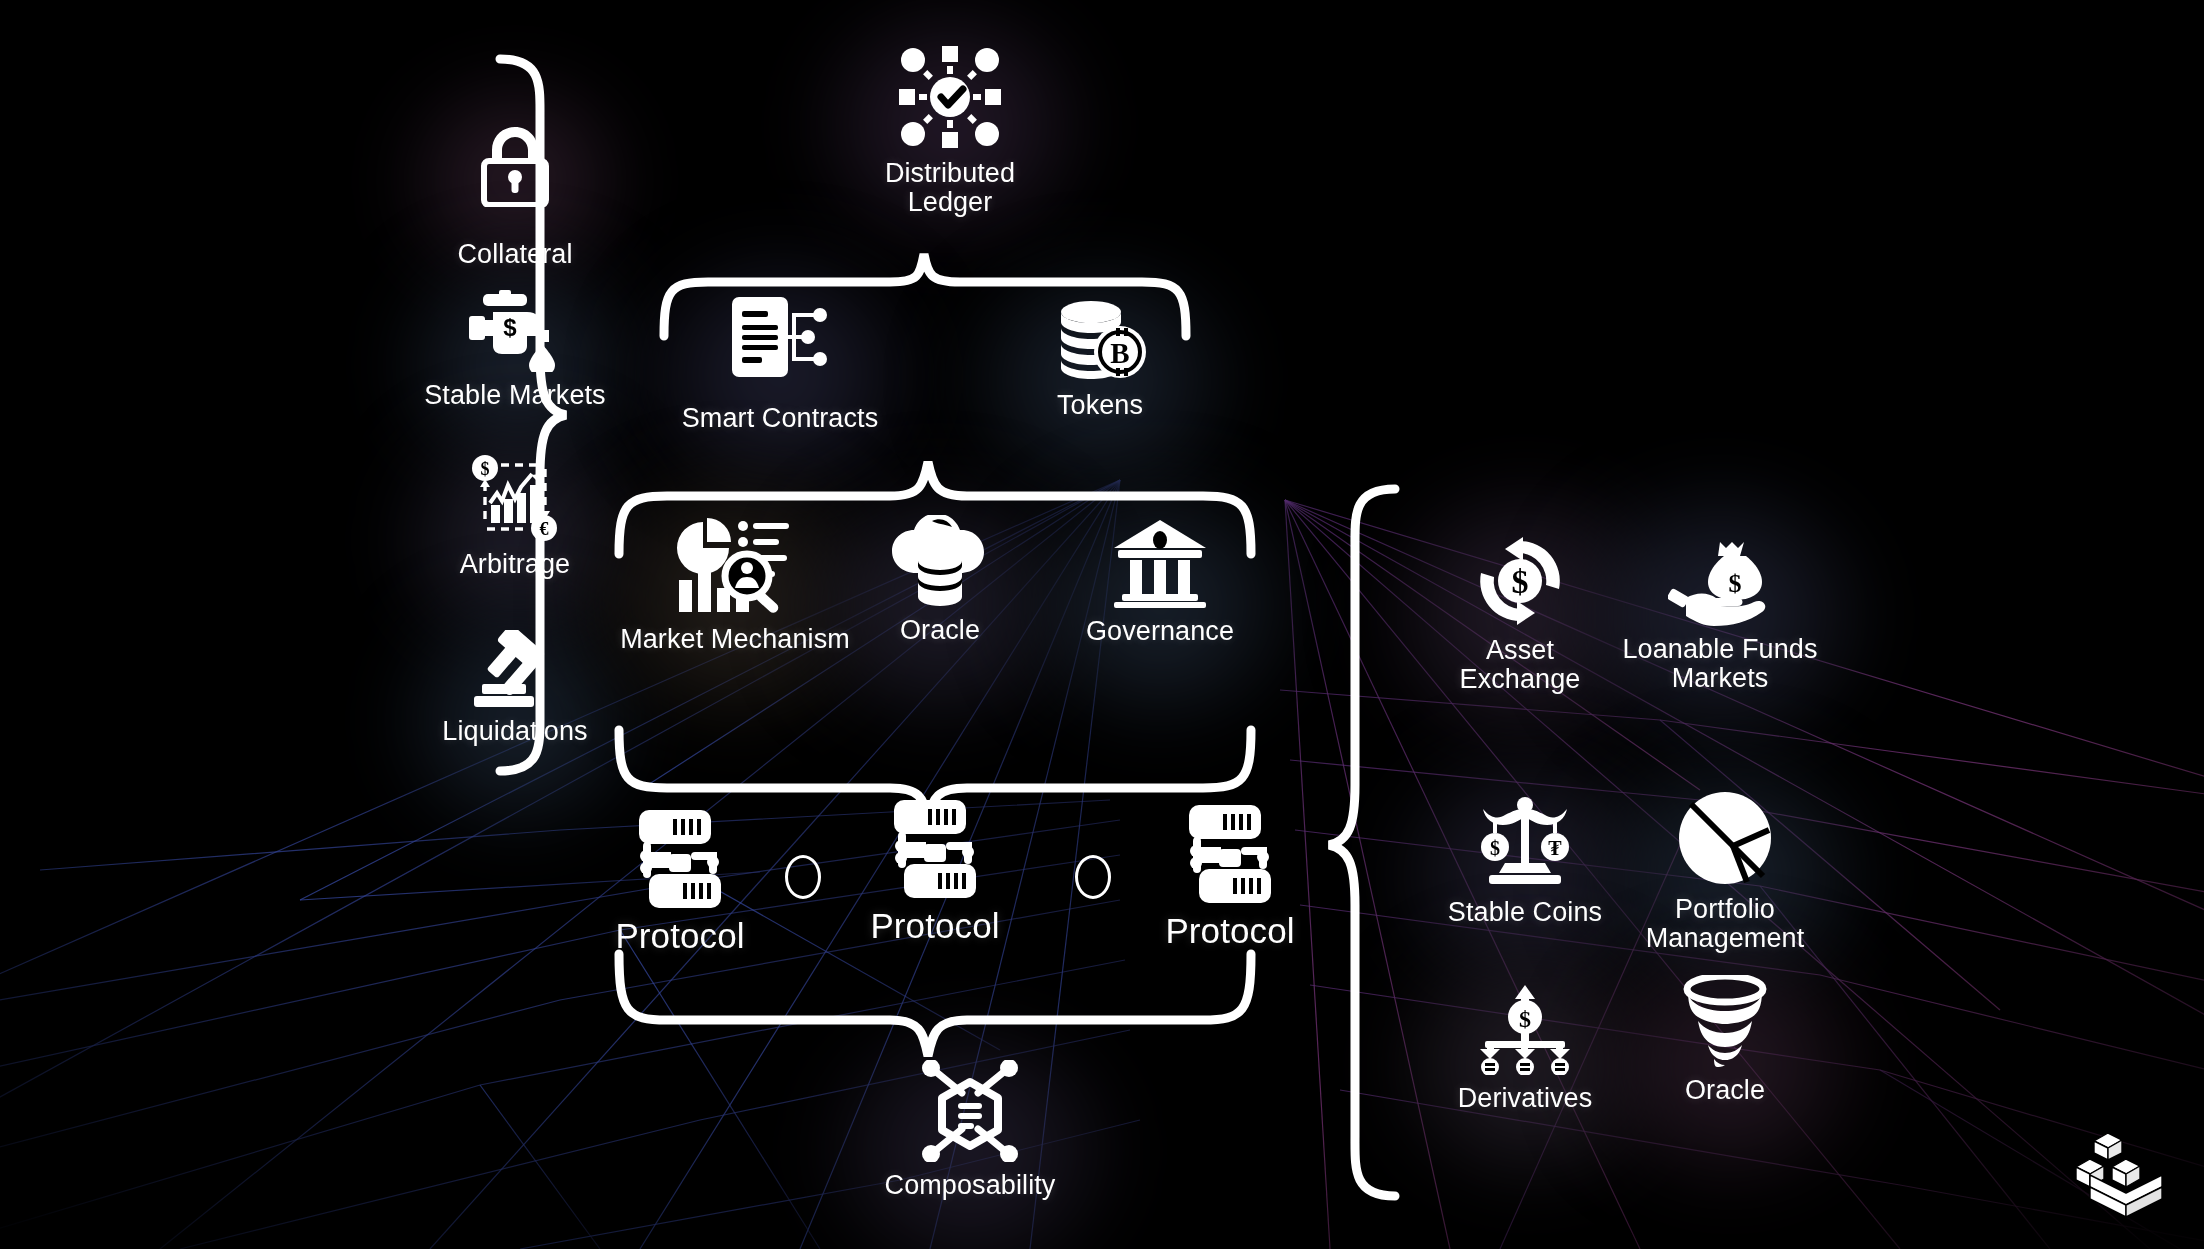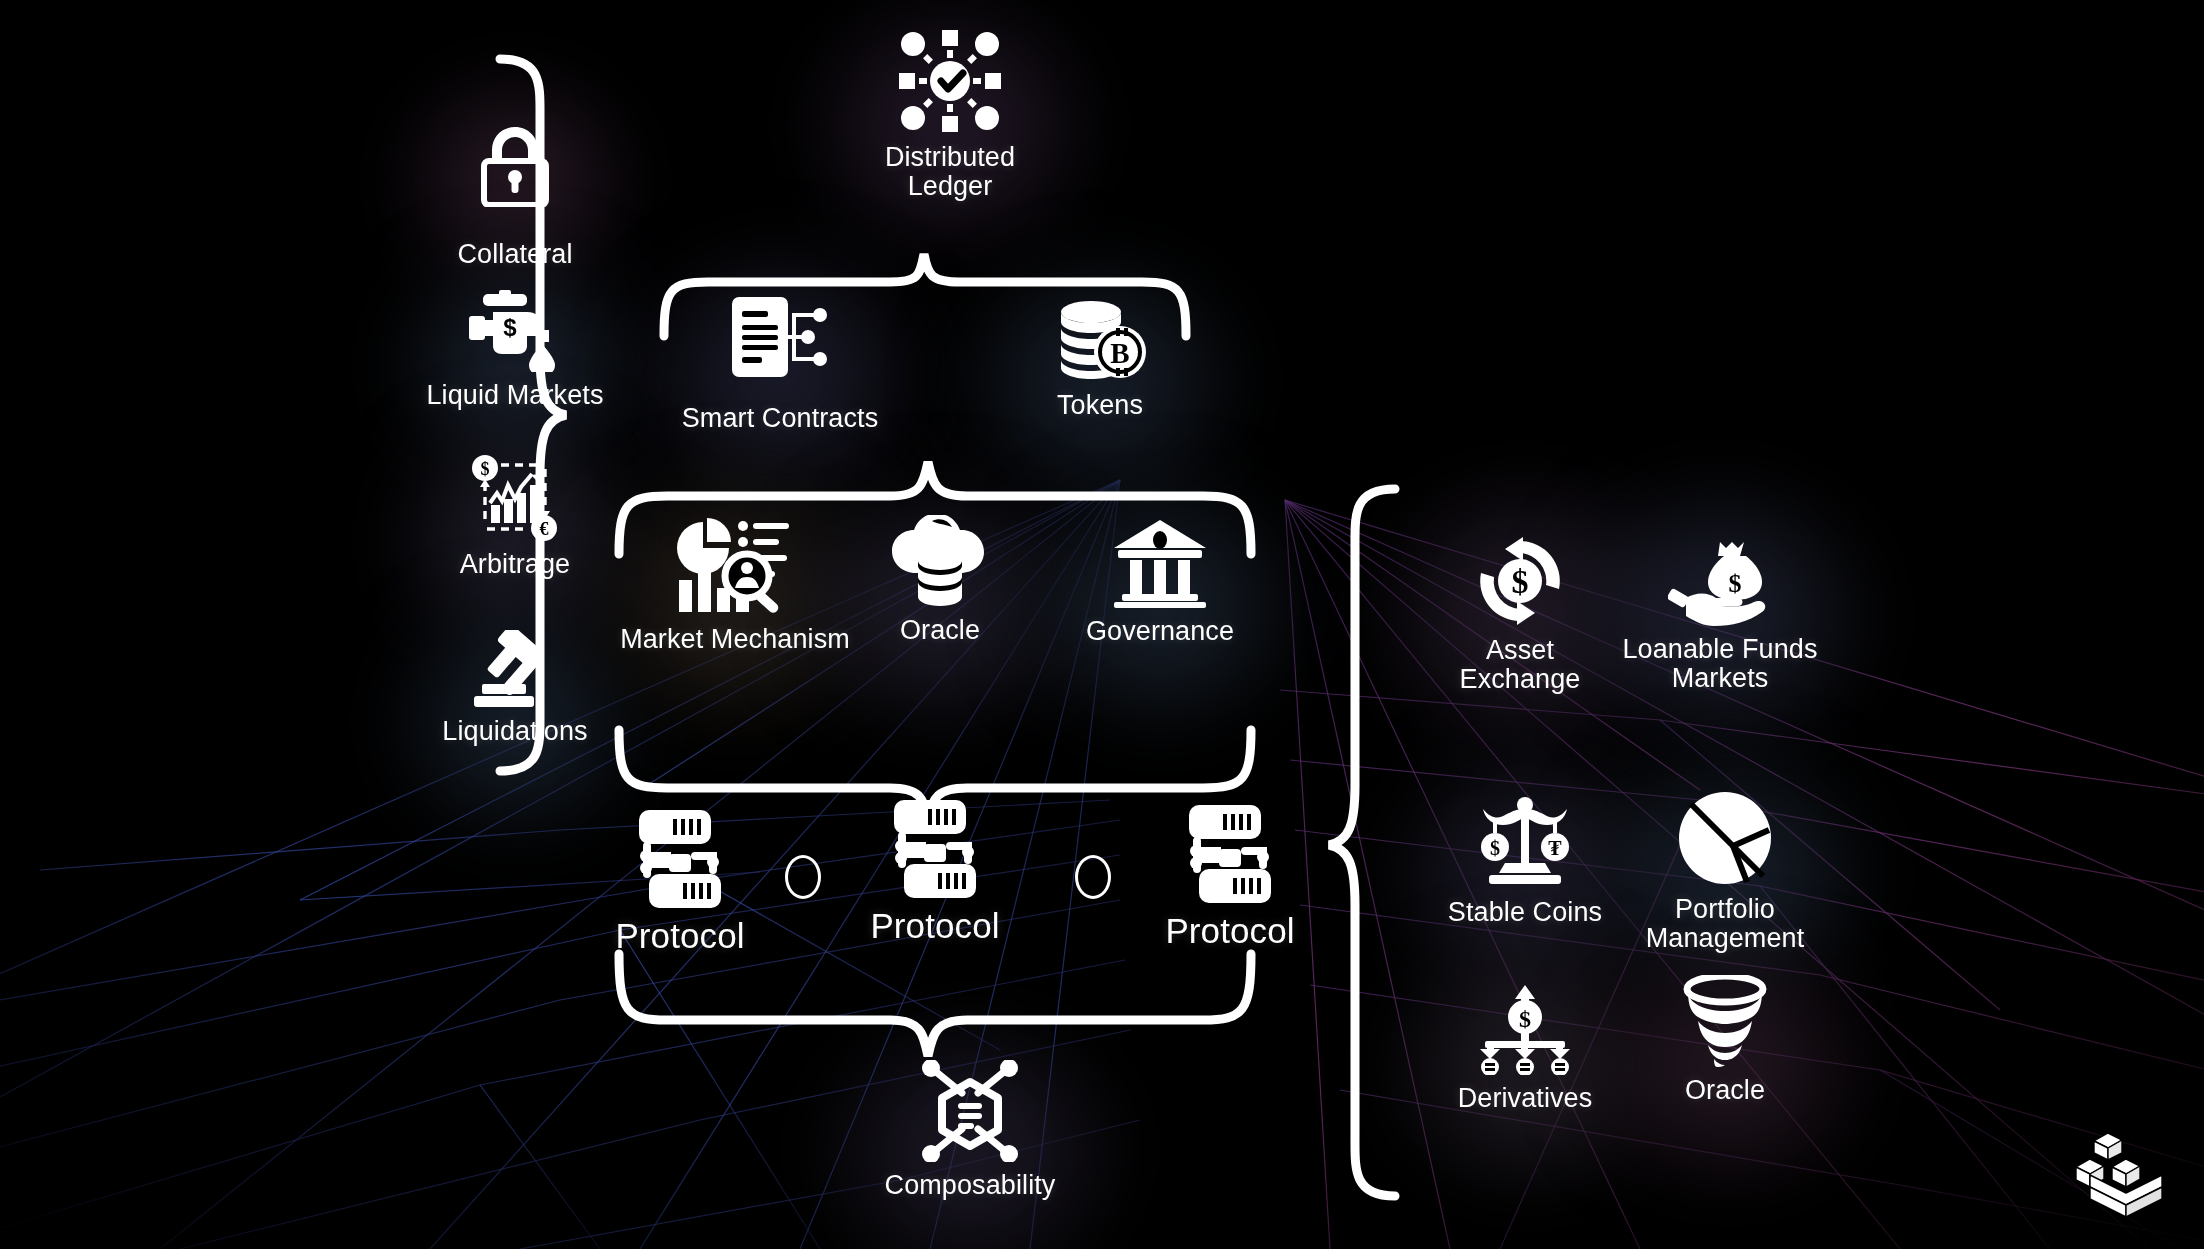--- a/index.html
+++ b/index.html
@@ -182,21 +182,21 @@
       <svg width="92" height="82" viewBox="0 0 92 82">
         <rect x="30" y="0" width="12" height="16" rx="2"></rect>
         <rect x="14" y="4" width="44" height="12" rx="5"></rect>
         <rect x="0" y="26" width="16" height="24" rx="3"></rect>
         <rect x="16" y="30" width="8" height="16"></rect>
         <path d="M24 22h34c10 0 14 6 14 14v4h8v12h-8v-6H58v10c0 5-4 8-9 8H33c-5 0-9-3-9-8V22z"></path>
         <text x="41" y="46" font-family="Liberation Sans, sans-serif" font-size="24" font-weight="bold" fill="#000" text-anchor="middle">$</text>
         <path d="M73 54c0 0-13 14-13 21 0 7 6 11 13 11s13-4 13-11c0-7-13-21-13-21z"></path>
       </svg>
     </span>
-    <span class="lbl">Liquid Markets</span>
+    <span class="lbl">Stable Markets</span>
   </div>
 
   <div class="node" style="left:400px;top:455px;width:230px;">
     <span class="ico">
       <svg width="88" height="86" viewBox="0 0 88 86">
         <circle cx="14" cy="13" r="13"></circle>
         <text x="14" y="20" font-family="Liberation Serif, serif" font-size="18" font-weight="bold" fill="#000" text-anchor="middle">$</text>
         <circle cx="73" cy="73" r="13"></circle>
         <text x="73" y="80" font-family="Liberation Serif, serif" font-size="18" font-weight="bold" fill="#000" text-anchor="middle">€</text>
         <g stroke="#fff" stroke-width="3.4" fill="none" stroke-dasharray="8 6">
@@ -224,21 +224,21 @@
         <rect x="26" y="6" width="46" height="22" rx="4" transform="rotate(41 49 17)"></rect>
         <rect x="24" y="14" width="14" height="34" rx="3" transform="rotate(41 31 31)"></rect>
         <rect x="42" y="22" width="13" height="46" rx="5" transform="rotate(41 48 45)"></rect>
         <rect x="10" y="54" width="44" height="10" rx="2"></rect>
         <rect x="2" y="66" width="60" height="11" rx="3"></rect>
       </svg>
     </span>
     <span class="lbl">Liquidations</span>
   </div>
 
-  <div class="node" style="left:810px;top:28px;width:280px;">
+  <div class="node" style="left:810px;top:44px;width:280px;">
     <span class="ico">
       <svg width="106" height="106" viewBox="0 0 106 106">
         <circle cx="53" cy="53" r="20"></circle>
         <path d="M44 53 l7 8 15 -16" fill="none" stroke="#000" stroke-width="7" stroke-linecap="round" stroke-linejoin="round"></path>
         <circle cx="16" cy="16" r="12"></circle>
           <circle cx="90" cy="16" r="12"></circle>
         <circle cx="16" cy="90" r="12"></circle>
           <circle cx="90" cy="90" r="12"></circle>
         <rect x="45" y="2" width="16" height="16"></rect>
           <rect x="45" y="88" width="16" height="16"></rect>

